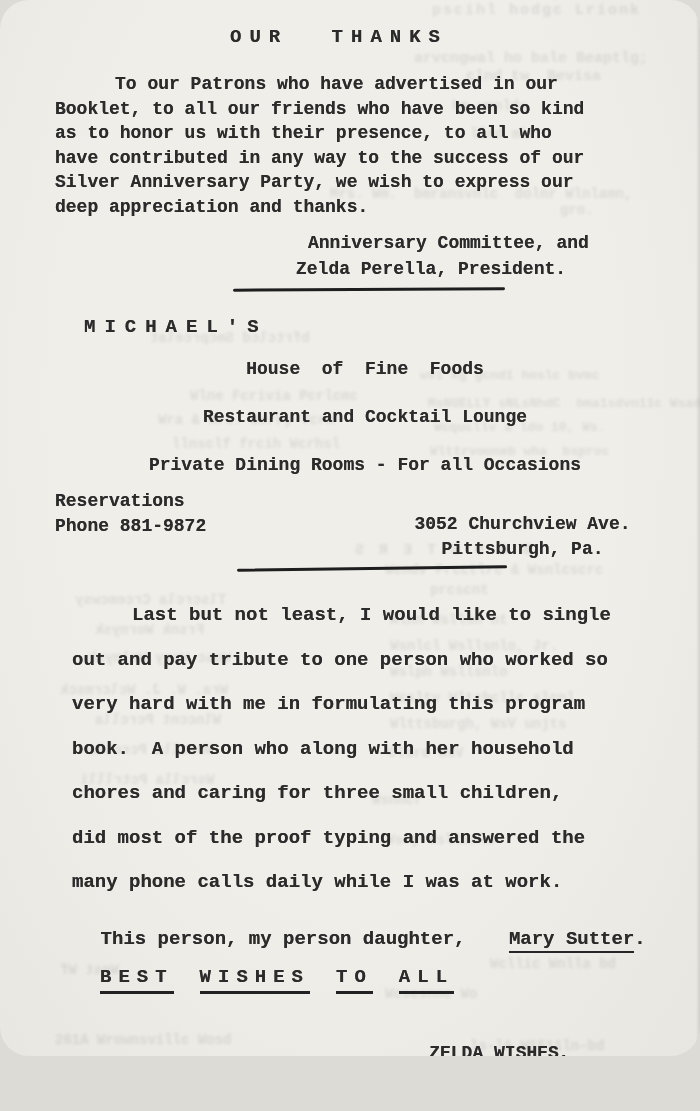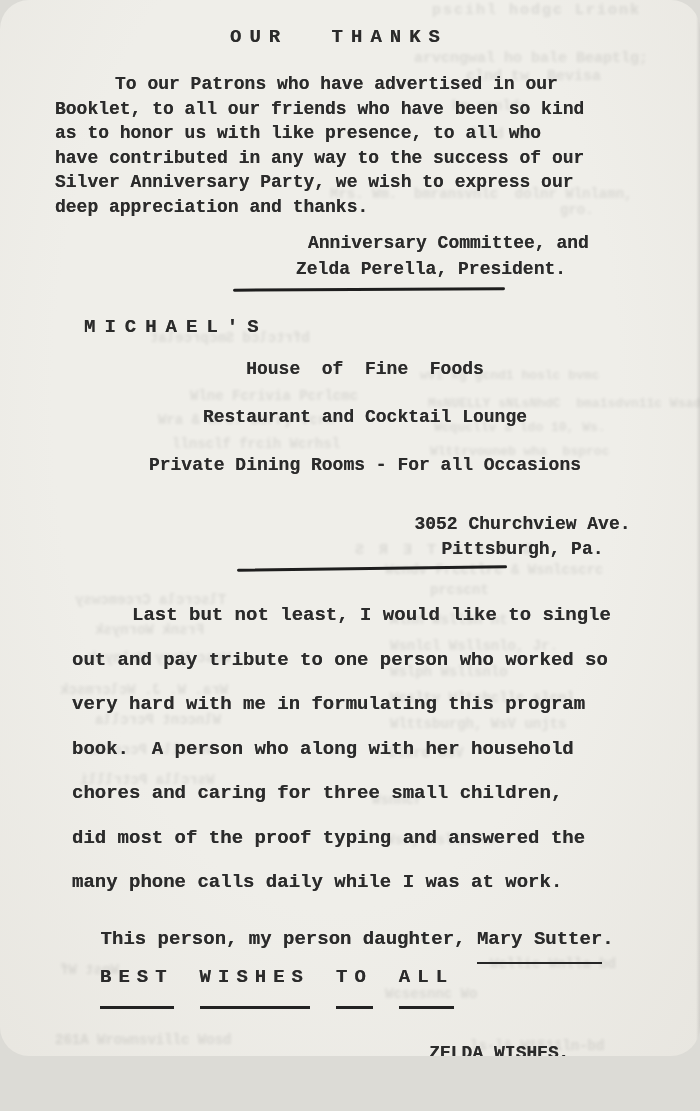--- a/index.html
+++ b/index.html
@@ -26,25 +26,25 @@
   .sig-block{left:296px;top:230px;font-size:18px;line-height:26px;text-indent:12px;font-family:Liberation Mono, monospace;}
   .rule{
     position:absolute;height:3px;background:#1e1e1e;border-radius:3px;
   }
   .michaels-name{left:84px;top:316px;letter-spacing:9px;font-size:19px;}
   .tagline{left:30px;top:345px;width:670px;text-align:center;font-size:18px;line-height:48px;}
   .reservations{left:55px;top:489px;font-size:18px;line-height:25px;}
   .address{left:405px;top:489px;width:235px;text-align:center;font-size:18px;line-height:25px;margin-top:23px;}
   .para2{left:72px;top:593px;width:580px;font-size:19px;line-height:44.5px;text-indent:60px;}
   .closing-line{left:55px;top:906px;font-size:19px;white-space:pre;}
-  .name-underline{border-bottom:2.5px solid #262626;padding-bottom:12px;}
+  .name-underline{border-bottom:2.5px solid #262626;padding-bottom:1px;margin-left:32px;}
   .best-wishes{left:100px;top:966px;font-size:19px;white-space:nowrap;}
   .bw-word{
     display:inline-block;letter-spacing:7px;
-    border-bottom:3px solid #222;padding-bottom:18px;
+    border-bottom:3px solid #222;padding-bottom:3px;
     margin-right:26px;
   }
   .bw-word:last-child{margin-right:8px;}
   .signature2{left:386px;top:1016px;font-size:18px;line-height:25px;}
   .page-number{left:0;top:1083px;width:700px;text-align:center;font-size:23px;}
   
   .ghost{
     position:absolute;
     font-family:"Liberation Mono","DejaVu Sans Mono",monospace;
     font-weight:700;font-size:15px;color:#30302e;
@@ -107,36 +107,38 @@
       <span class="ghost" style="left: 500px; top: 1062px; font-size: 14px;">Womcstcsd, Ws.</span>
       <span class="ghost" style="left: 60px; top: 962px; font-size: 14px; transform: scaleX(-1);">Wost Wf</span>
       <span class="ghost" style="left: 55px; top: 1032px; font-size: 14px;">261A Wrownsvillc Wosd</span>
       <span class="ghost" style="left: 90px; top: 1056px; font-size: 14px;">Wsonc 88-1898</span>
     </div>
 
   <div class="typed heading-spaced" style="left:230px;top:26px;">OUR THANKS</div>
 
   <div class="typed para1">To our Patrons who have advertised in our
 Booklet, to all our friends who have been so kind
-as to honor us with like presence, to all who
+as to honor us with their presence, to all who
 have contributed in any way to the success of our
 Silver Anniversary Party, we wish to express our
 deep appreciation and thanks.</div>
 
   <div class="typed sig-block">Anniversary Committee, and
 Zelda Perella, President.</div>
 
   <div class="rule" style="left:233px;top:288px;width:272px;transform:rotate(-0.3deg);"></div>
 
   <div class="typed tagline">House  of  Fine  Foods
 Restaurant and Cocktail Lounge
 Private Dining Rooms - For all Occasions</div>
 
   <div class="typed michaels-name">MICHAEL'S</div>
 
+  <div class="typed reservations">Reservations
+Phone 881-9872</div>
 
   <div class="typed address">3052 Churchview Ave.
 Pittsburgh, Pa.</div>
 
   <div class="rule" style="left:237px;top:567px;width:270px;transform:rotate(-0.7deg);"></div>
 
   <div class="typed para2">Last but not least, I would like to single
 out and pay tribute to one person who worked so
 very hard with me in formulating this program
 book.  A person who along with her household

